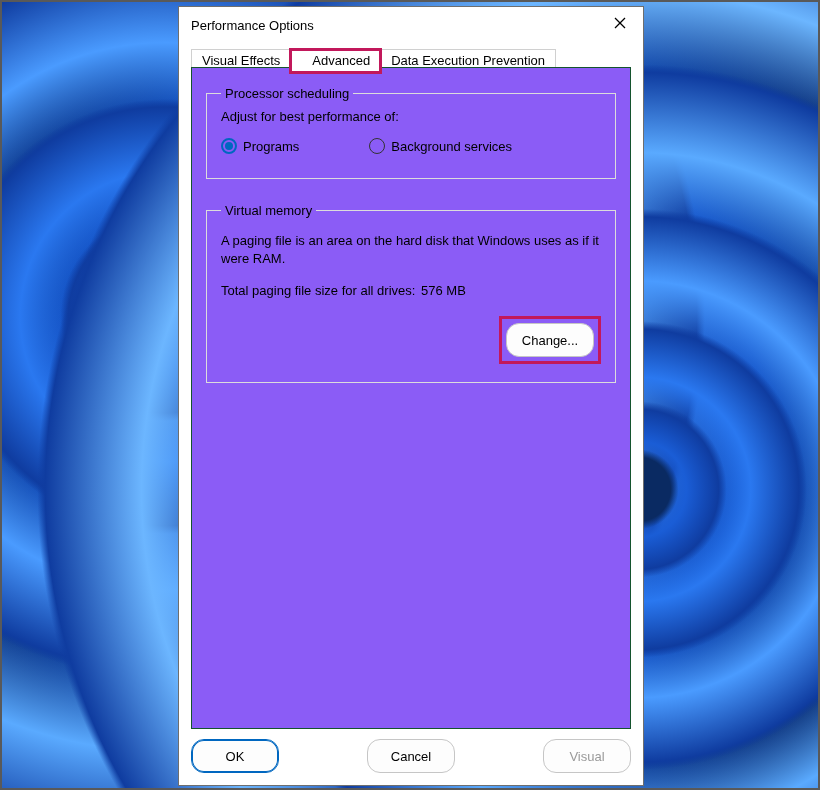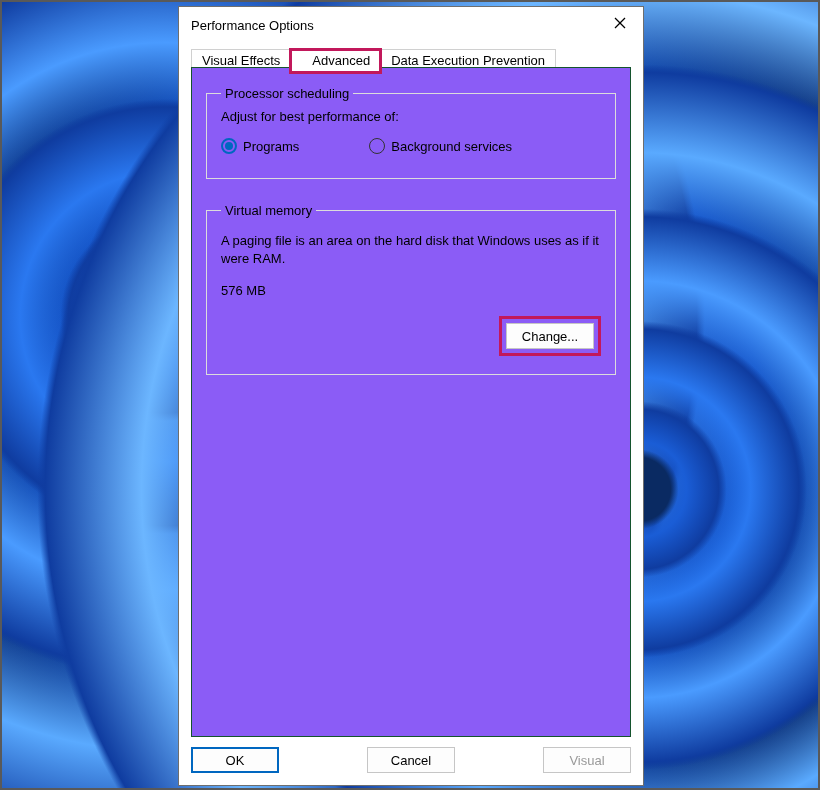--- a/index.html
+++ b/index.html
@@ -154,26 +154,26 @@
   }
   .kv-row .k { width: 200px; }
   .kv-row .v { }
   .change-btn-wrap {
     display: flex;
     justify-content: flex-end;
     margin-top: 18px;
   }
   .winbtn {
     min-width: 88px;
-    height: 26px;
+    height: 34px;
     border: 1px solid #c6c6c6;
     background: #fdfdfd;
     font-family: inherit;
     font-size: 13px;
-    border-radius: 0;
+    border-radius: 13px;
     cursor: pointer;
     padding: 0 0;
   }
   .winbtn.default {
     border: 1px solid #0067c0;
     box-shadow: inset 0 0 0 1px #0067c0;
   }
   .winbtn.disabled {
     color: #9a9a9a;
     cursor: default;
@@ -226,20 +226,21 @@
             <span class="dot"></span>
             <span>Background services</span>
           </label>
         </div>
       </fieldset>
 
       <fieldset class="group">
         <legend>Virtual memory</legend>
         <div class="desc" style="margin-bottom:16px;">A paging file is an area on the hard disk that Windows uses as if it were RAM.</div>
         <div class="kv-row">
+          <div class="k">Total paging file size for all drives:</div>
           <div class="v">576 MB</div>
         </div>
         <div class="change-btn-wrap">
           <span class="highlight-box">
             <button class="winbtn">Change...</button>
           </span>
         </div>
       </fieldset>
 
     </div>

